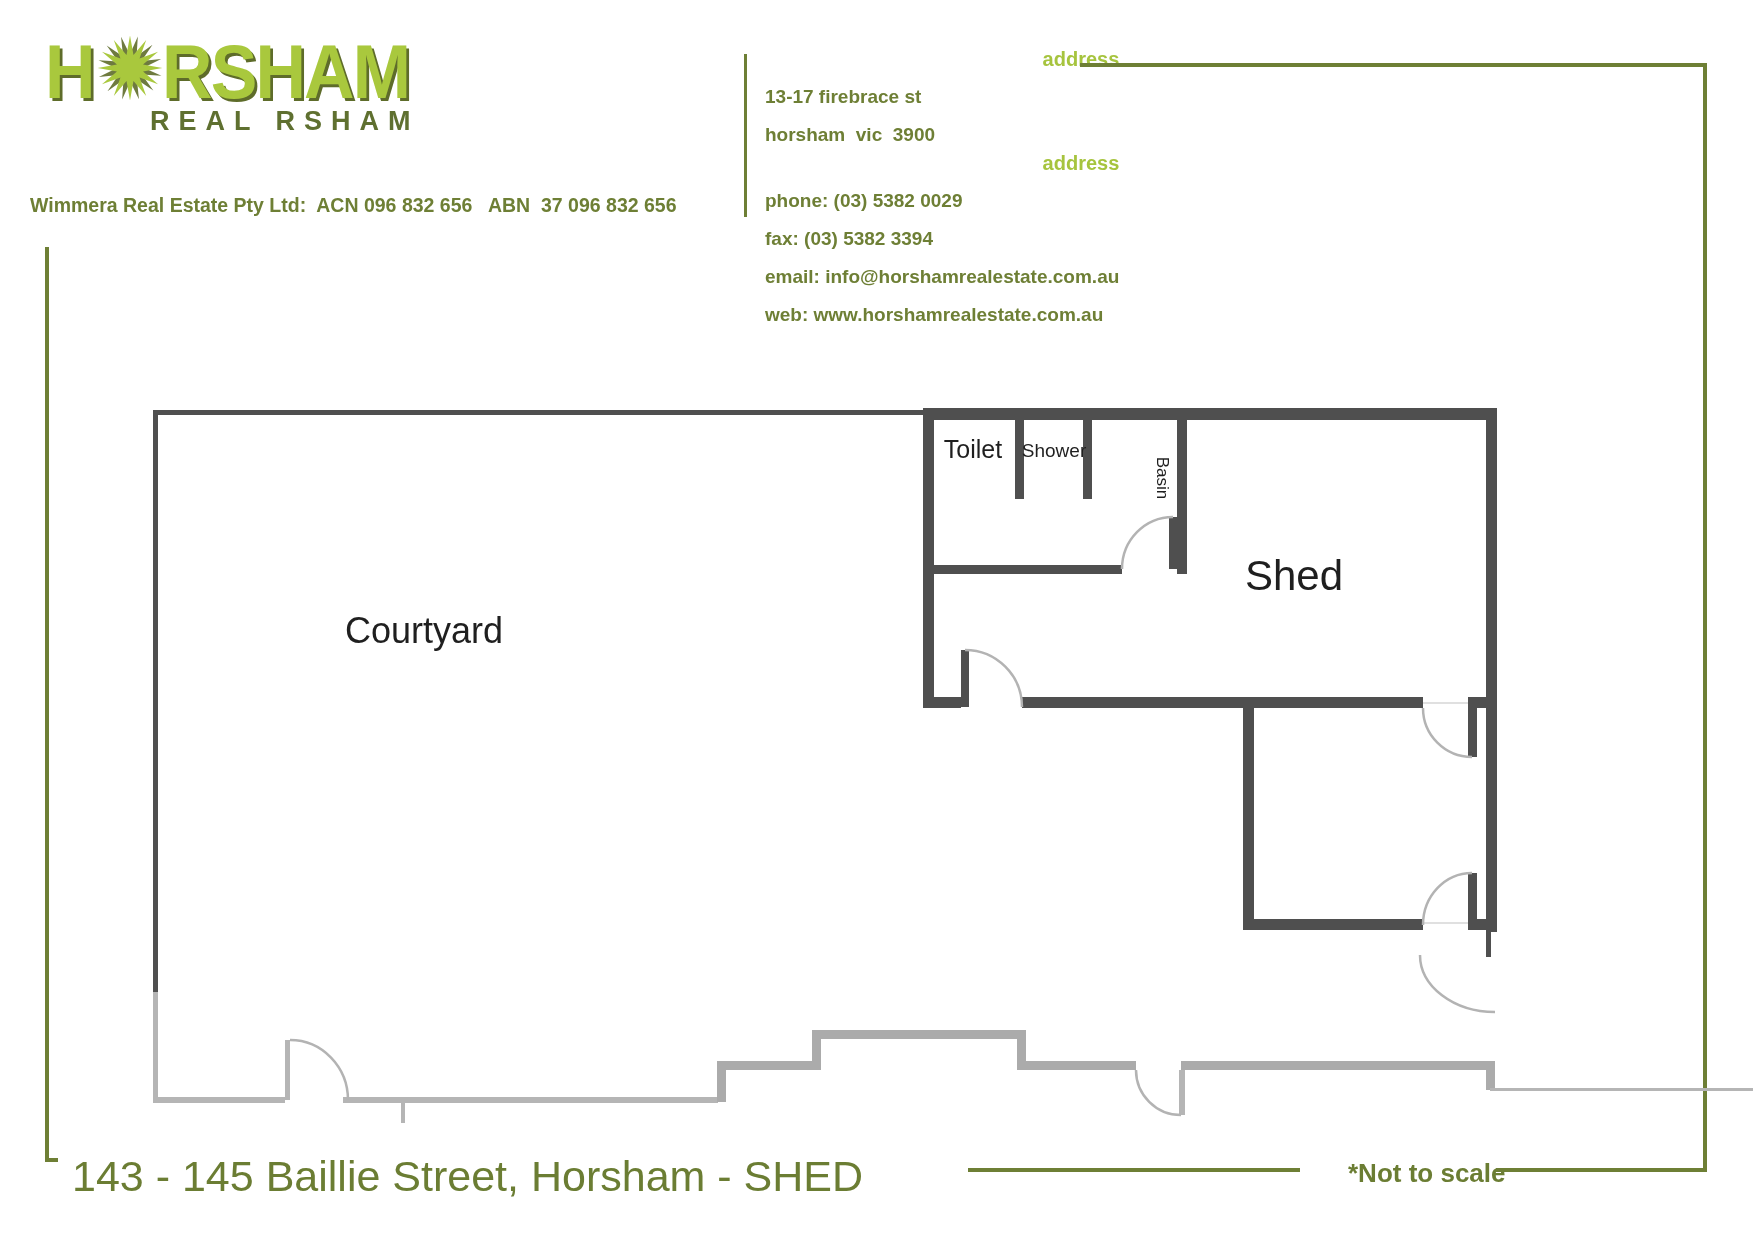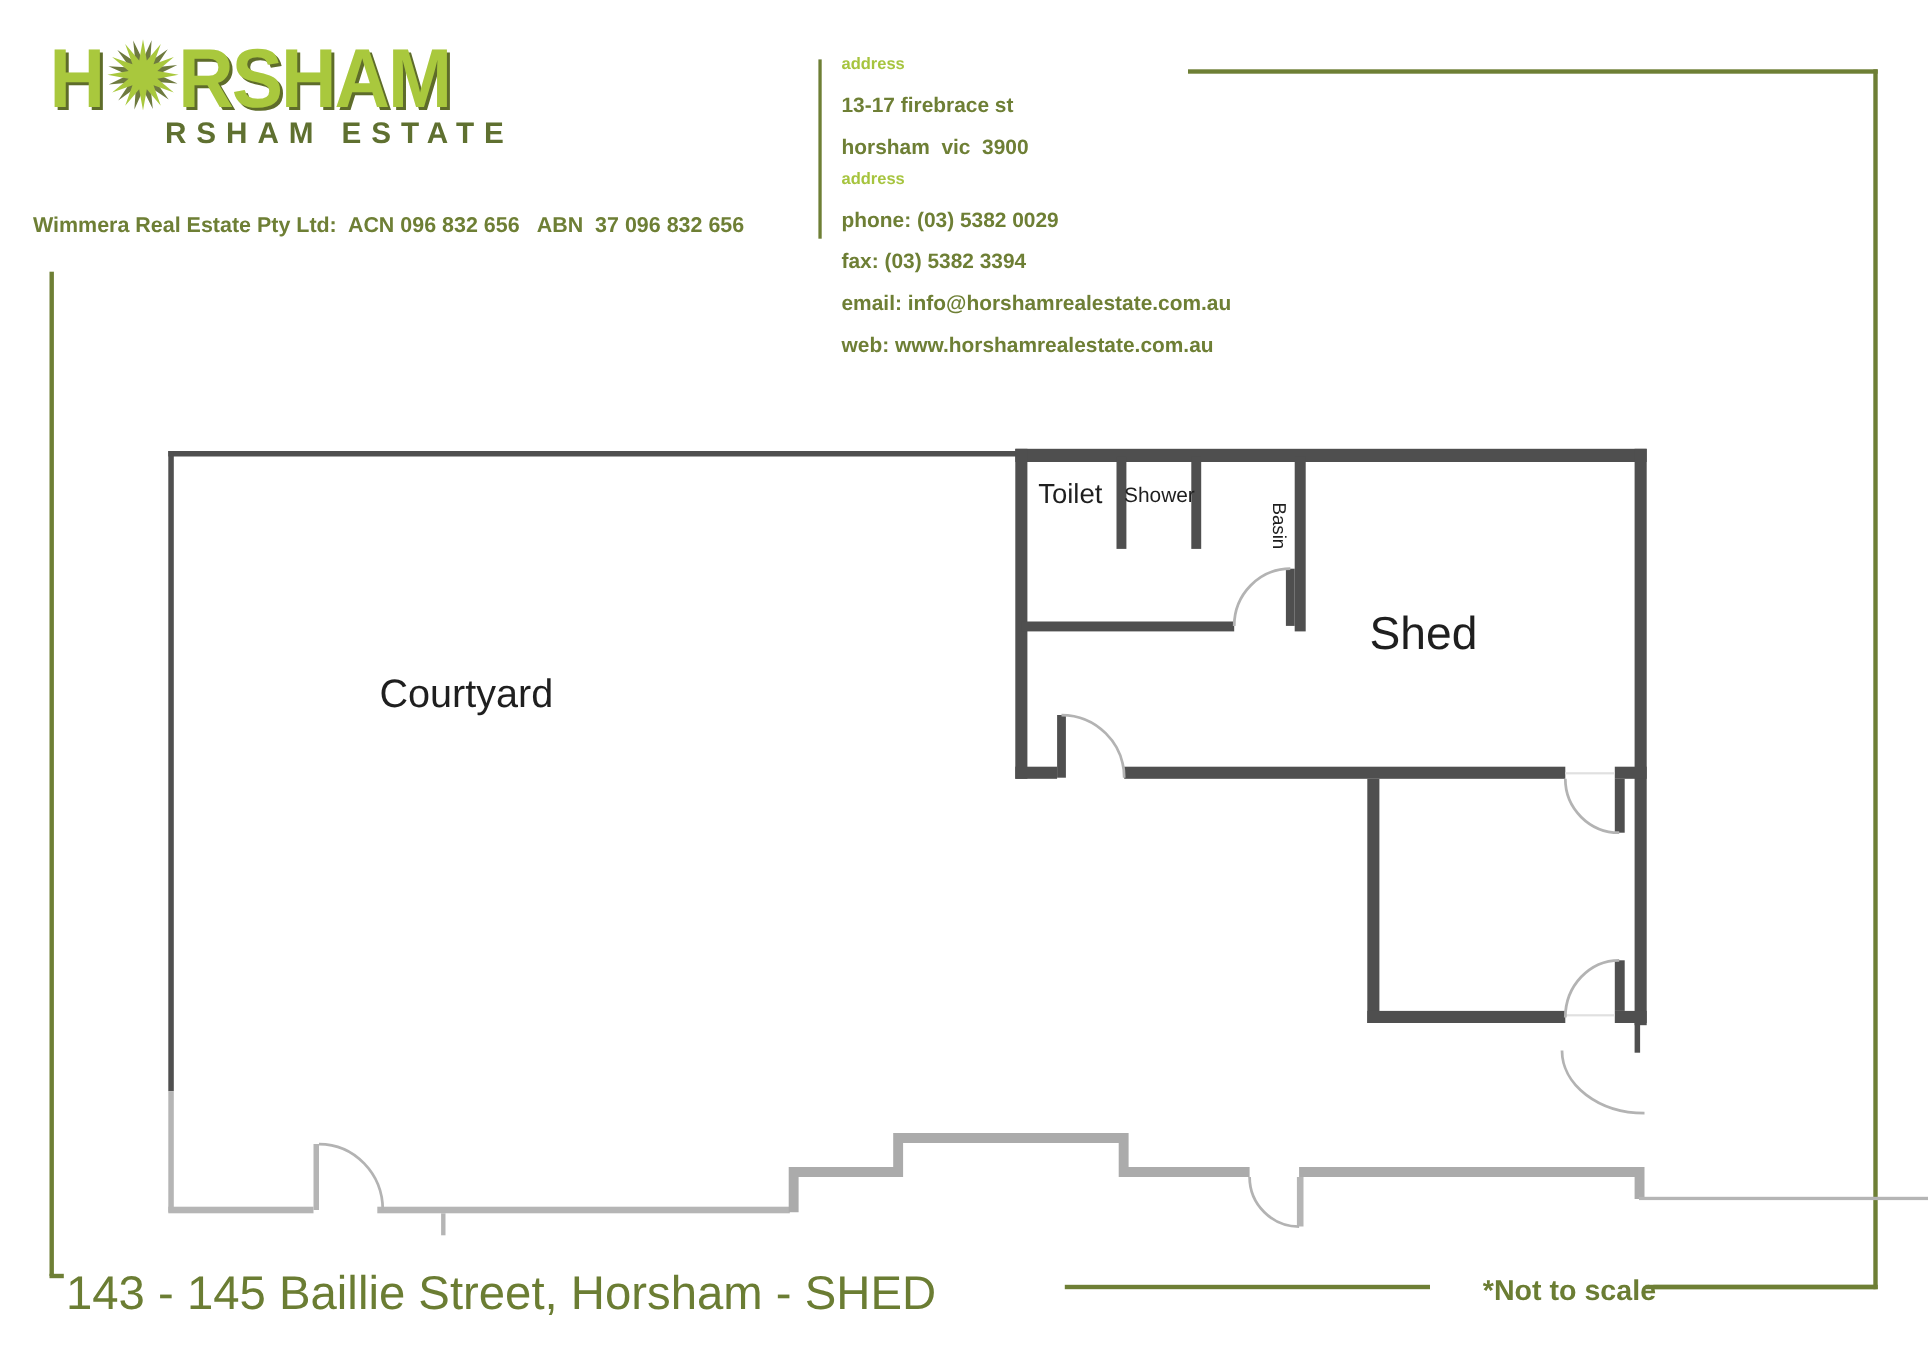--- a/index.html
+++ b/index.html
@@ -24,21 +24,21 @@
   }
   .logo-star{width:72px;height:72px;margin:-2px -4px 0 -4px;flex:0 0 auto;}
   .logo-sub{
     left:150px;top:106px;font-size:27px;font-weight:700;letter-spacing:9px;
     color:var(--dark_olive);
   }
   .company-line{left:30px;top:194px;font-size:19.5px;font-weight:700;color:var(--olive);}
 
   .contact-divider{left:744px;top:54px;width:3px;height:163px;background:var(--olive);}
   .contact-card{left:765px;top:48px;line-height:22px;}
-  .contact-card .tag{font-size:15px;font-weight:700;color:var(--bright_green);}
+  .contact-card .tag{font-size:20px;font-weight:700;color:var(--bright_green);text-align:right;}
   .contact-card .val{font-size:19px;font-weight:700;color:var(--olive);margin-top:16px;}
   .contact-card .gap{margin-top:6px;}
 
   .border-topright{left:1080px;top:63px;width:623px;height:1105px;
     border-top:4px solid var(--olive);border-right:4px solid var(--olive);}
   .border-topright-foot{left:1503px;top:1168px;width:204px;height:4px;background:var(--olive);}
   .border-left{left:45px;top:247px;width:4px;height:913px;background:var(--olive);}
   .border-left-foot{left:45px;top:1158px;width:13px;height:4px;background:var(--olive);}
 
   
@@ -51,39 +51,39 @@
 
   .room-label{color:var(--label_ink);text-align:center;}
   .lbl-courtyard{left:324px;top:610px;width:200px;font-size:36px;}
   .lbl-shed{left:1204px;top:552px;width:180px;font-size:42px;}
   .lbl-toilet{left:925px;top:435px;width:96px;font-size:25px;}
   .lbl-shower{left:1020px;top:440px;width:68px;font-size:19px;}
   .lbl-basin{left:1136px;top:452px;width:52px;height:52px;display:flex;align-items:center;
     justify-content:center;font-size:17px;transform:rotate(90deg);}
 
   
-  .footer-title{left:60px;top:1152px;font-size:43px;color:var(--title_green);letter-spacing:0px;}
+  .footer-title{left:72px;top:1152px;font-size:43px;color:var(--title_green);letter-spacing:0px;}
   .footer-line-1{left:968px;top:1168px;width:332px;height:4px;background:var(--olive);}
   .footer-note{left:1348px;top:1158px;font-size:26px;font-weight:700;color:var(--title_green);}
   .footer-line-2{left:1496px;top:1168px;width:209px;height:4px;background:var(--olive);}
 </style>
 </head>
 <body>
 
 <div class="abs logo">
   <span class="logo-word">H</span>
   <svg class="logo-star" viewBox="-40 -40 80 80" aria-hidden="true">
     <g transform="rotate(14)" opacity="0.9">
       <polygon fill="#5e6c2a" points="0,-36 3.88,-14.49 18,-31.18 10.6,-10.6 31.18,-18 14.49,-3.88 36,0 14.49,3.88 31.18,18 10.6,10.6 18,31.18 3.88,14.49 0,36 -3.88,14.49 -18,31.18 -10.6,10.6 -31.18,18 -14.49,3.88 -36,0 -14.49,-3.88 -31.18,-18 -10.6,-10.6 -18,-31.18 -3.88,-14.49"></polygon>
     </g>
     <polygon fill="#a9c83d" points="0,-36 3.88,-14.49 18,-31.18 10.6,-10.6 31.18,-18 14.49,-3.88 36,0 14.49,3.88 31.18,18 10.6,10.6 18,31.18 3.88,14.49 0,36 -3.88,14.49 -18,31.18 -10.6,10.6 -31.18,18 -14.49,3.88 -36,0 -14.49,-3.88 -31.18,-18 -10.6,-10.6 -18,-31.18 -3.88,-14.49"></polygon>
   </svg>
   <span class="logo-word">RSHAM</span>
 </div>
-<div class="abs logo-sub">RSHAM ESTATE</div>
+<div class="abs logo-sub">REAL RSHAM</div>
 
 <div class="abs company-line pre">Wimmera Real Estate Pty Ltd:  ACN 096 832 656   ABN  37 096 832 656</div>
 
 <div class="abs contact-divider"></div>
 
 <div class="abs contact-card">
   <div class="tag">address</div>
   <div class="val pre">13-17 firebrace st</div>
   <div class="val pre">horsham  vic  3900</div>
   <div class="tag gap">address</div>

